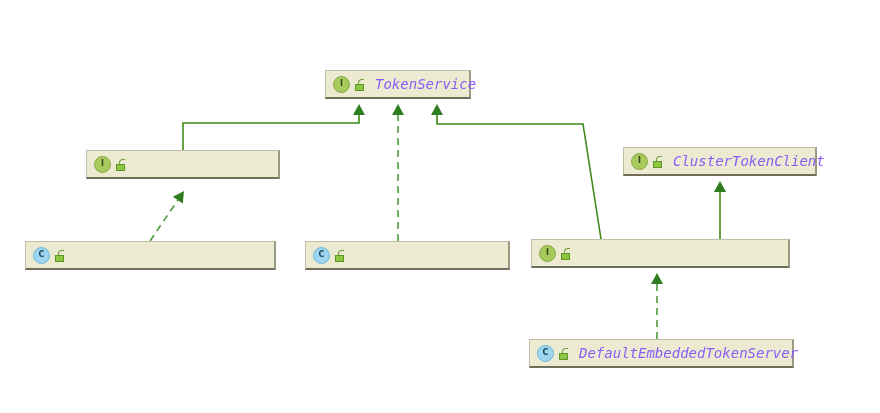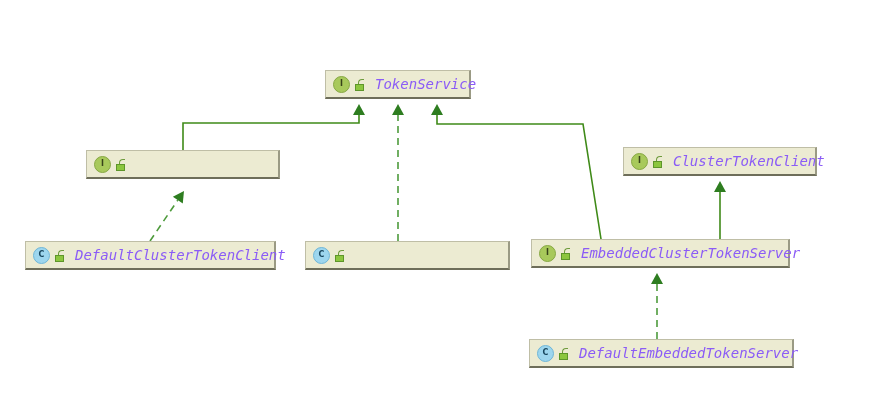--- a/index.html
+++ b/index.html
@@ -158,36 +158,34 @@
           <span class="lock-body"></span>
         </span>
         <span class="node-label">ClusterTokenClient</span>
       </div>
       <div class="node" style="left: 25px; top: 241px; width: 251px;">
         <span class="node-icon-type icon-class">C</span>
         <span class="node-icon-vis">
           <span class="lock-shackle"></span>
           <span class="lock-body"></span>
         </span>
-        <span class="node-label">DefaultClusterTokenClient</span>
       </div>
       <div class="node" style="left: 305px; top: 241px; width: 205px;">
         <span class="node-icon-type icon-class">C</span>
         <span class="node-icon-vis">
           <span class="lock-shackle"></span>
           <span class="lock-body"></span>
         </span>
       </div>
       <div class="node" style="left: 531px; top: 239px; width: 259px;">
         <span class="node-icon-type icon-interface">I</span>
         <span class="node-icon-vis">
           <span class="lock-shackle"></span>
           <span class="lock-body"></span>
         </span>
-        <span class="node-label">EmbeddedClusterTokenServer</span>
       </div>
       <div class="node" style="left: 529px; top: 339px; width: 265px;">
         <span class="node-icon-type icon-class">C</span>
         <span class="node-icon-vis">
           <span class="lock-shackle"></span>
           <span class="lock-body"></span>
         </span>
         <span class="node-label">DefaultEmbeddedTokenServer</span>
       </div>
     </div>

